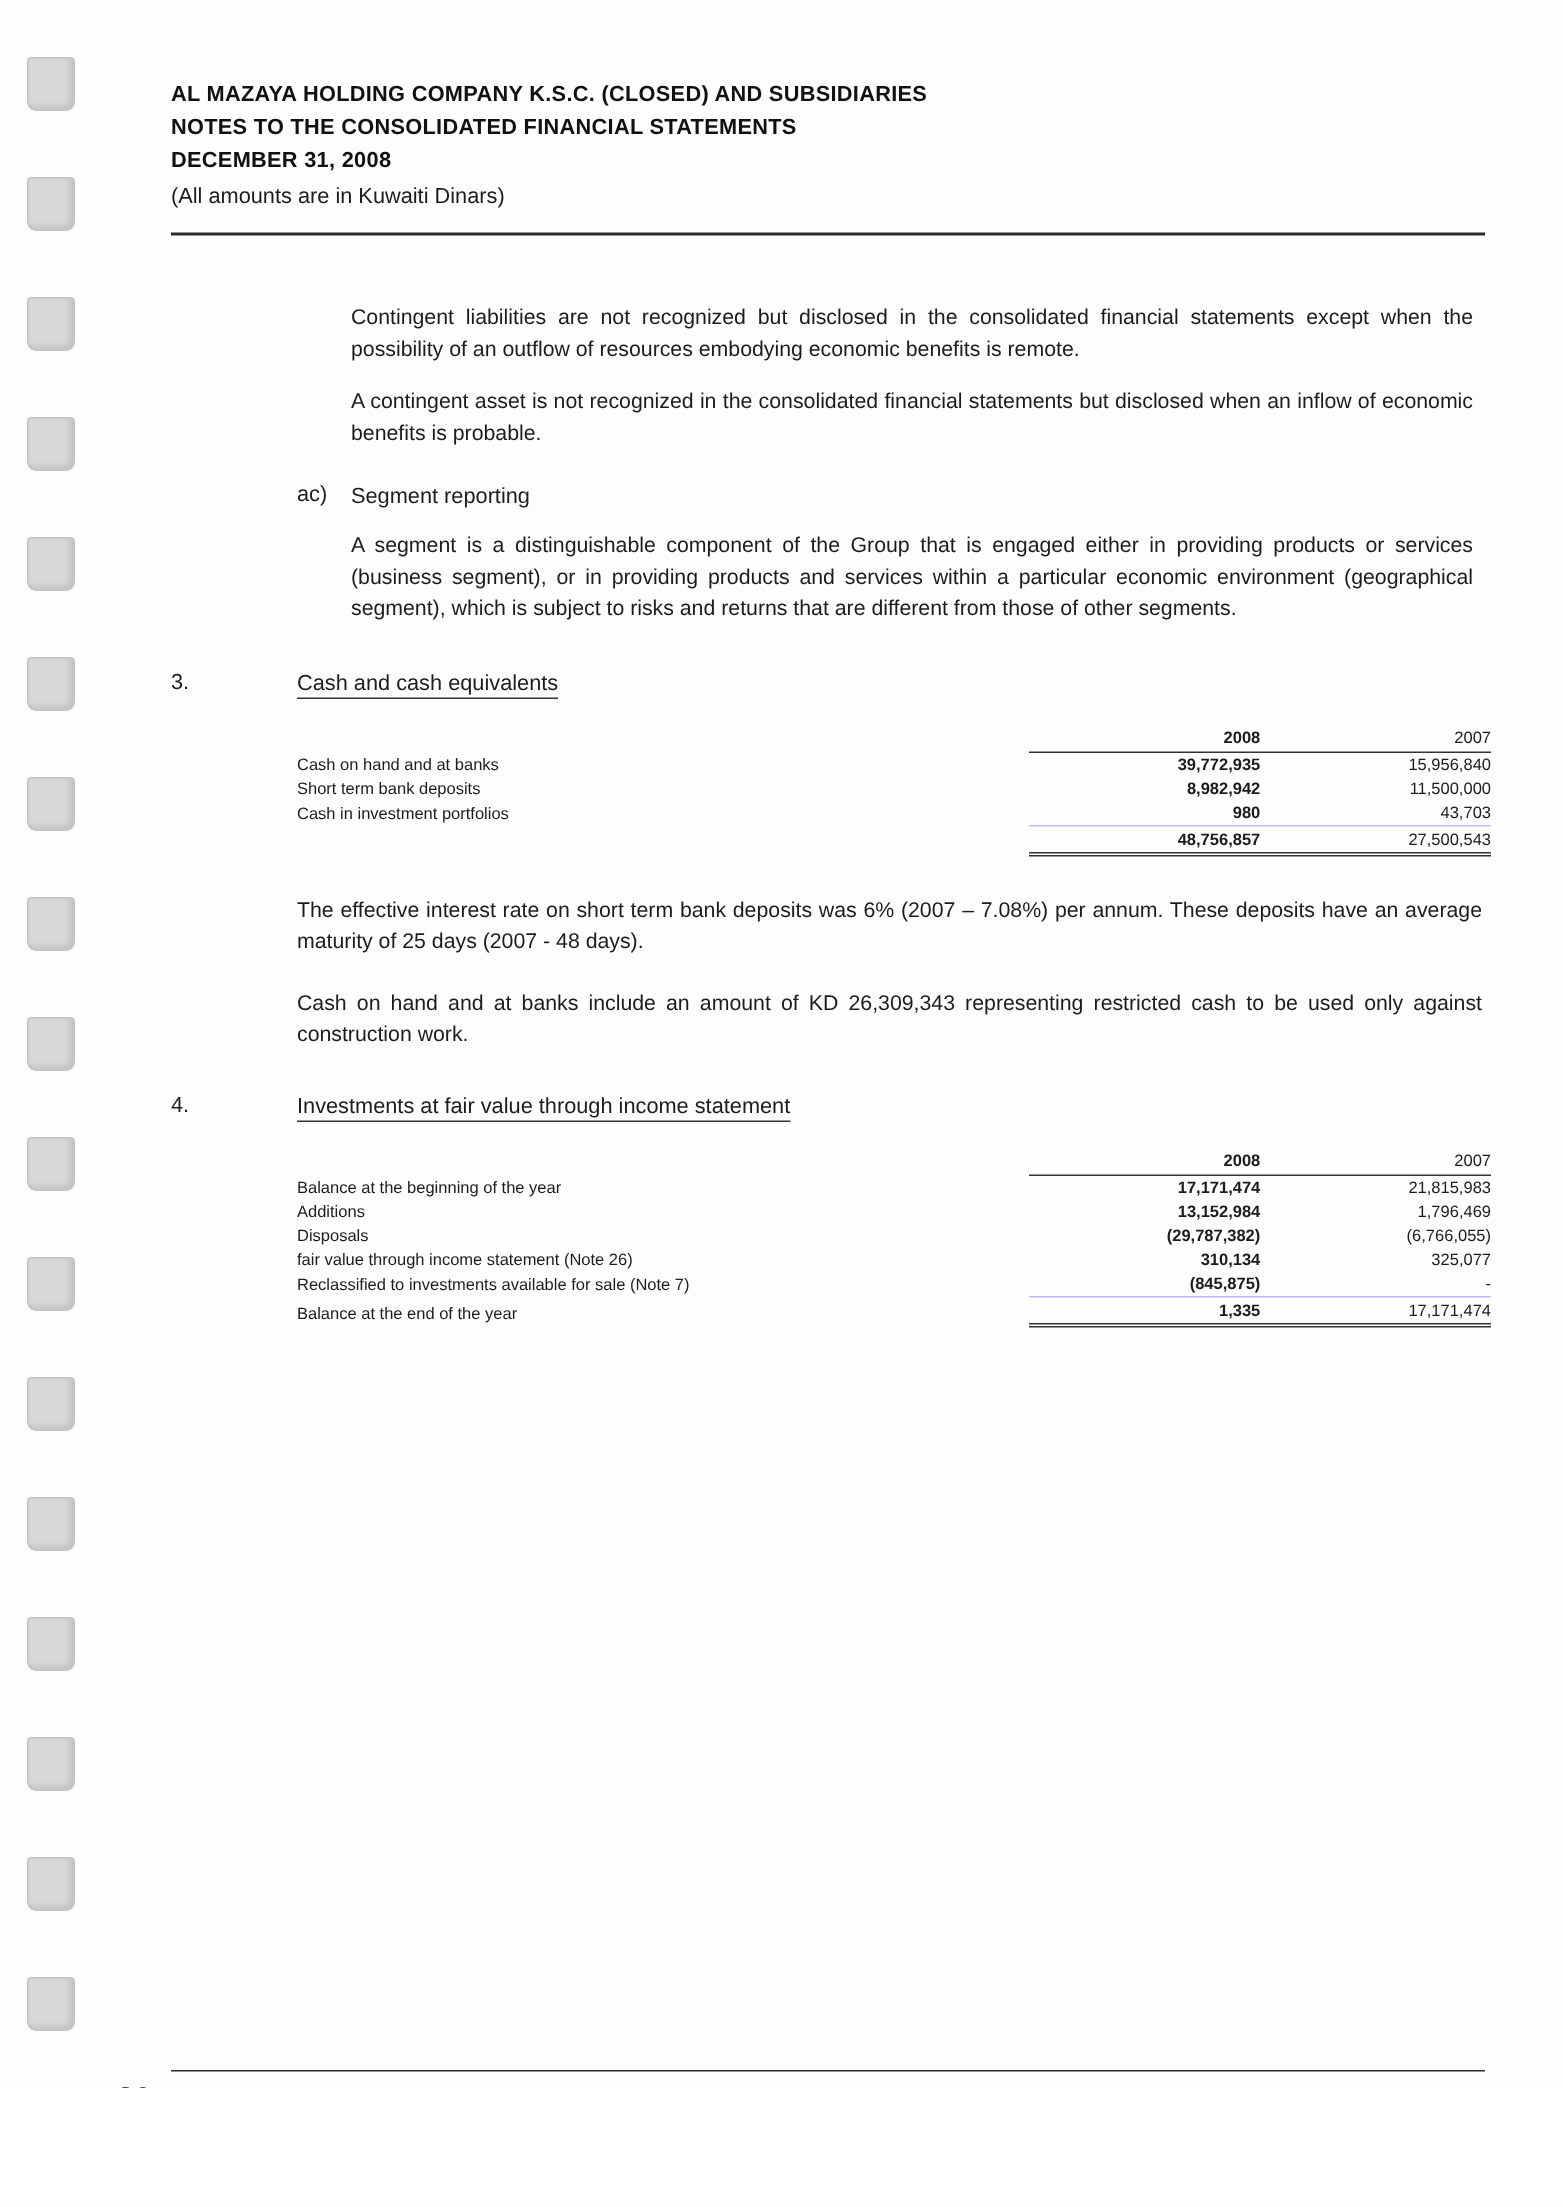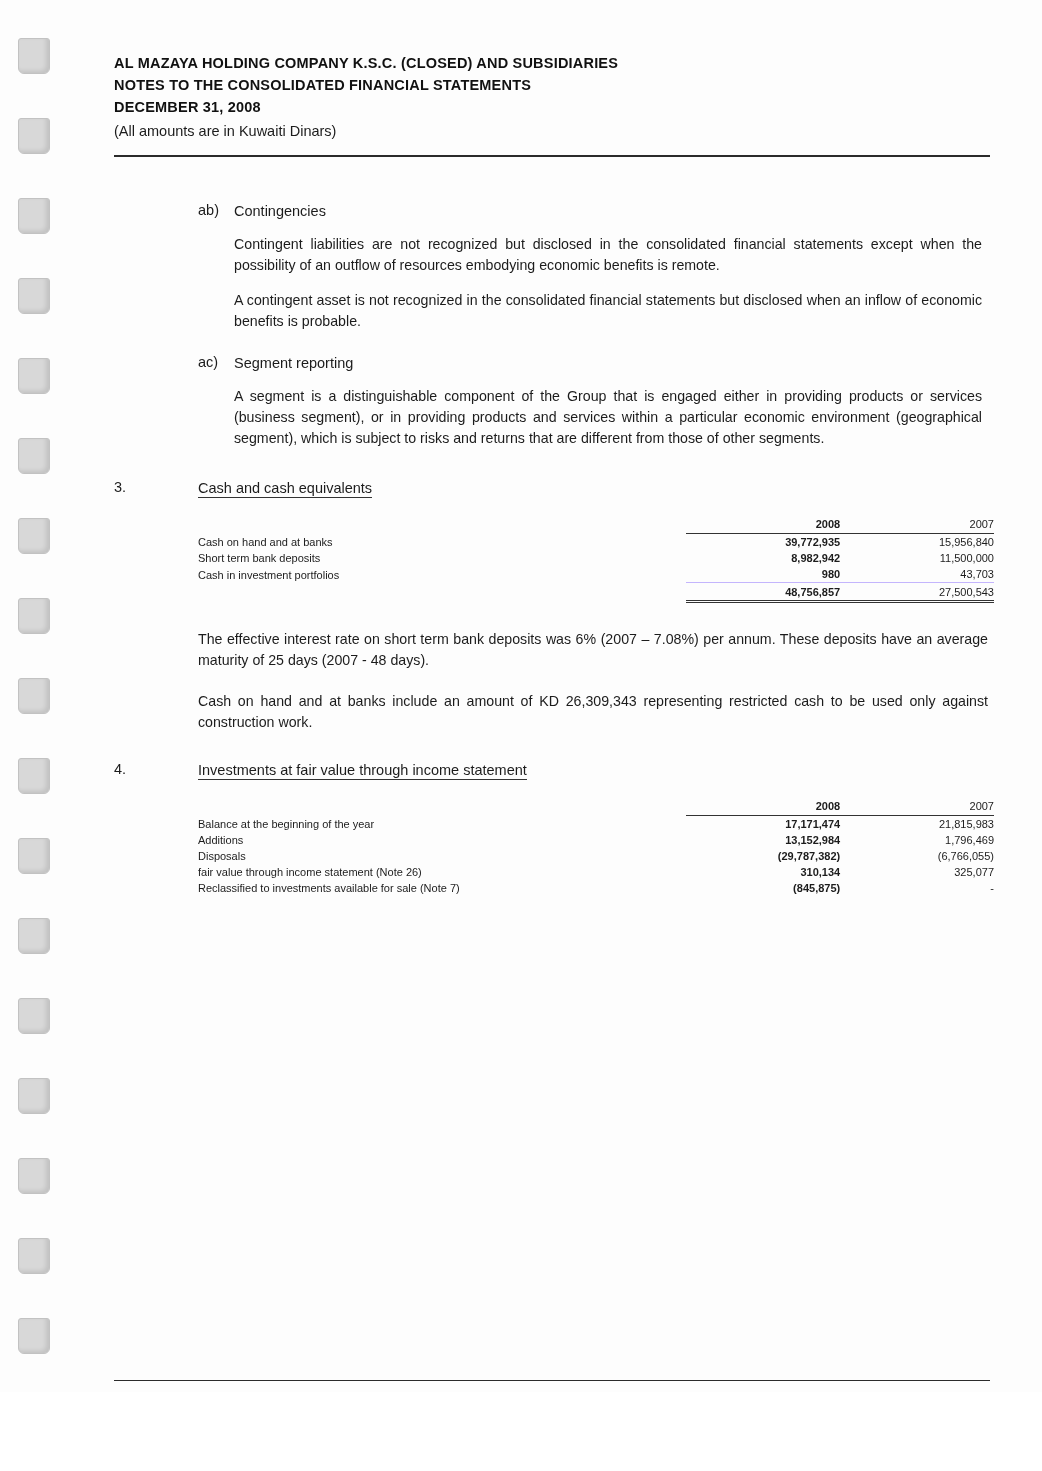--- a/index.html
+++ b/index.html
@@ -210,24 +210,20 @@
       <div class="line1">AL MAZAYA HOLDING COMPANY K.S.C. (CLOSED) AND SUBSIDIARIES</div>
       <div class="line2">NOTES TO THE CONSOLIDATED FINANCIAL STATEMENTS</div>
       <div class="line3">DECEMBER 31, 2008</div>
       <div class="line4">(All amounts are in Kuwaiti Dinars)</div>
     </div>
 
     <div class="rule-top"></div>
 
     <div class="body-area">
 
-      <div class="sub-item">
-        <span class="sub-label">ab)</span>
-        <span class="sub-title">Contingencies</span>
-      </div>
       <p class="para">Contingent liabilities are not recognized but disclosed in the consolidated financial statements except when the possibility of an outflow of resources embodying economic benefits is remote.</p>
       <p class="para">A contingent asset is not recognized in the consolidated financial statements but disclosed when an inflow of economic benefits is probable.</p>
 
       <div class="sub-item" style="margin-top:22px">
         <span class="sub-label">ac)</span>
         <span class="sub-title">Segment reporting</span>
       </div>
       <p class="para">A segment is a distinguishable component of the Group that is engaged either in providing products or services (business segment), or in providing products and services within a particular economic environment (geographical segment), which is subject to risks and returns that are different from those of other segments.</p>
 
       <div class="note">
@@ -298,20 +294,25 @@
         <tr>
           <td class="lbl">fair value through income statement (Note 26)</td>
           <td class="num b">310,134</td>
           <td class="num">325,077</td>
         </tr>
         <tr>
           <td class="lbl">Reclassified to investments available for sale (Note 7)</td>
           <td class="num b">(845,875)</td>
           <td class="num">-</td>
         </tr>
+        <tr class="dblline">
+          <td class="lbl">Balance at the end of the year</td>
+          <td class="num b">1,335</td>
+          <td class="num">17,171,474</td>
+        </tr>
       </tbody>
         </table>
 
     </div>
 
     <div class="footer-rule"></div>
     <div class="page-num">26</div>
 
   </div>
 </div>

